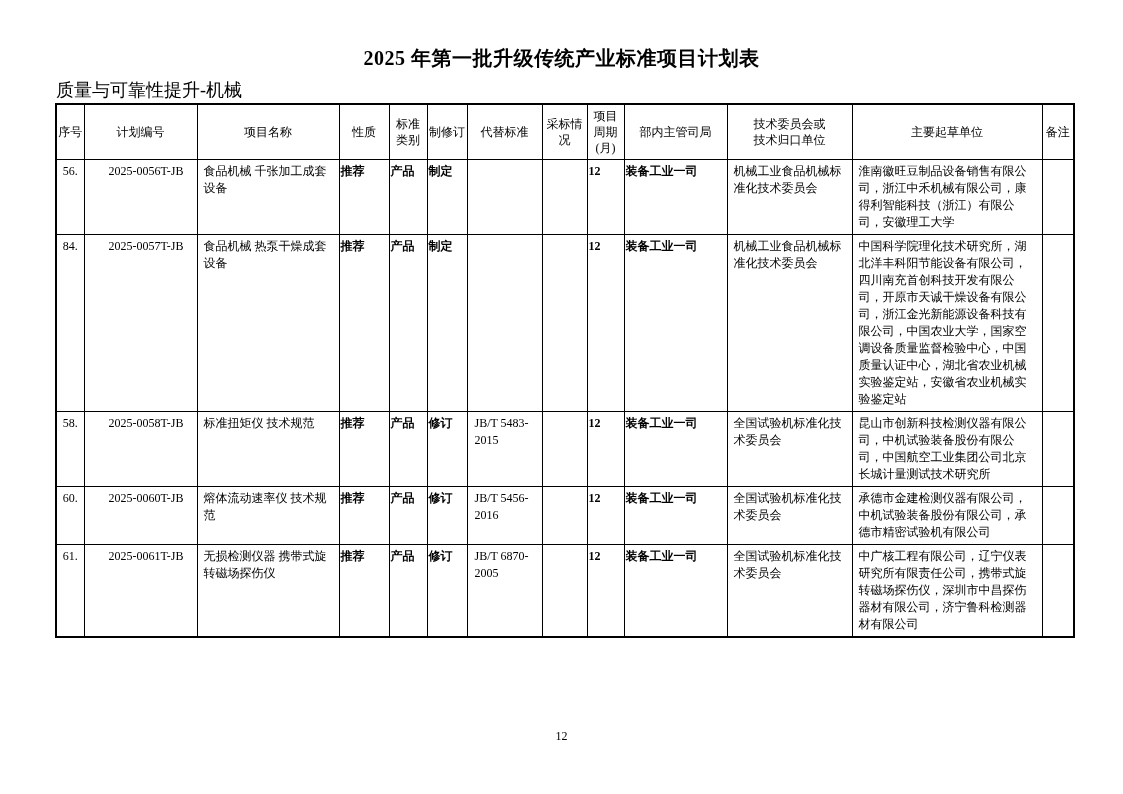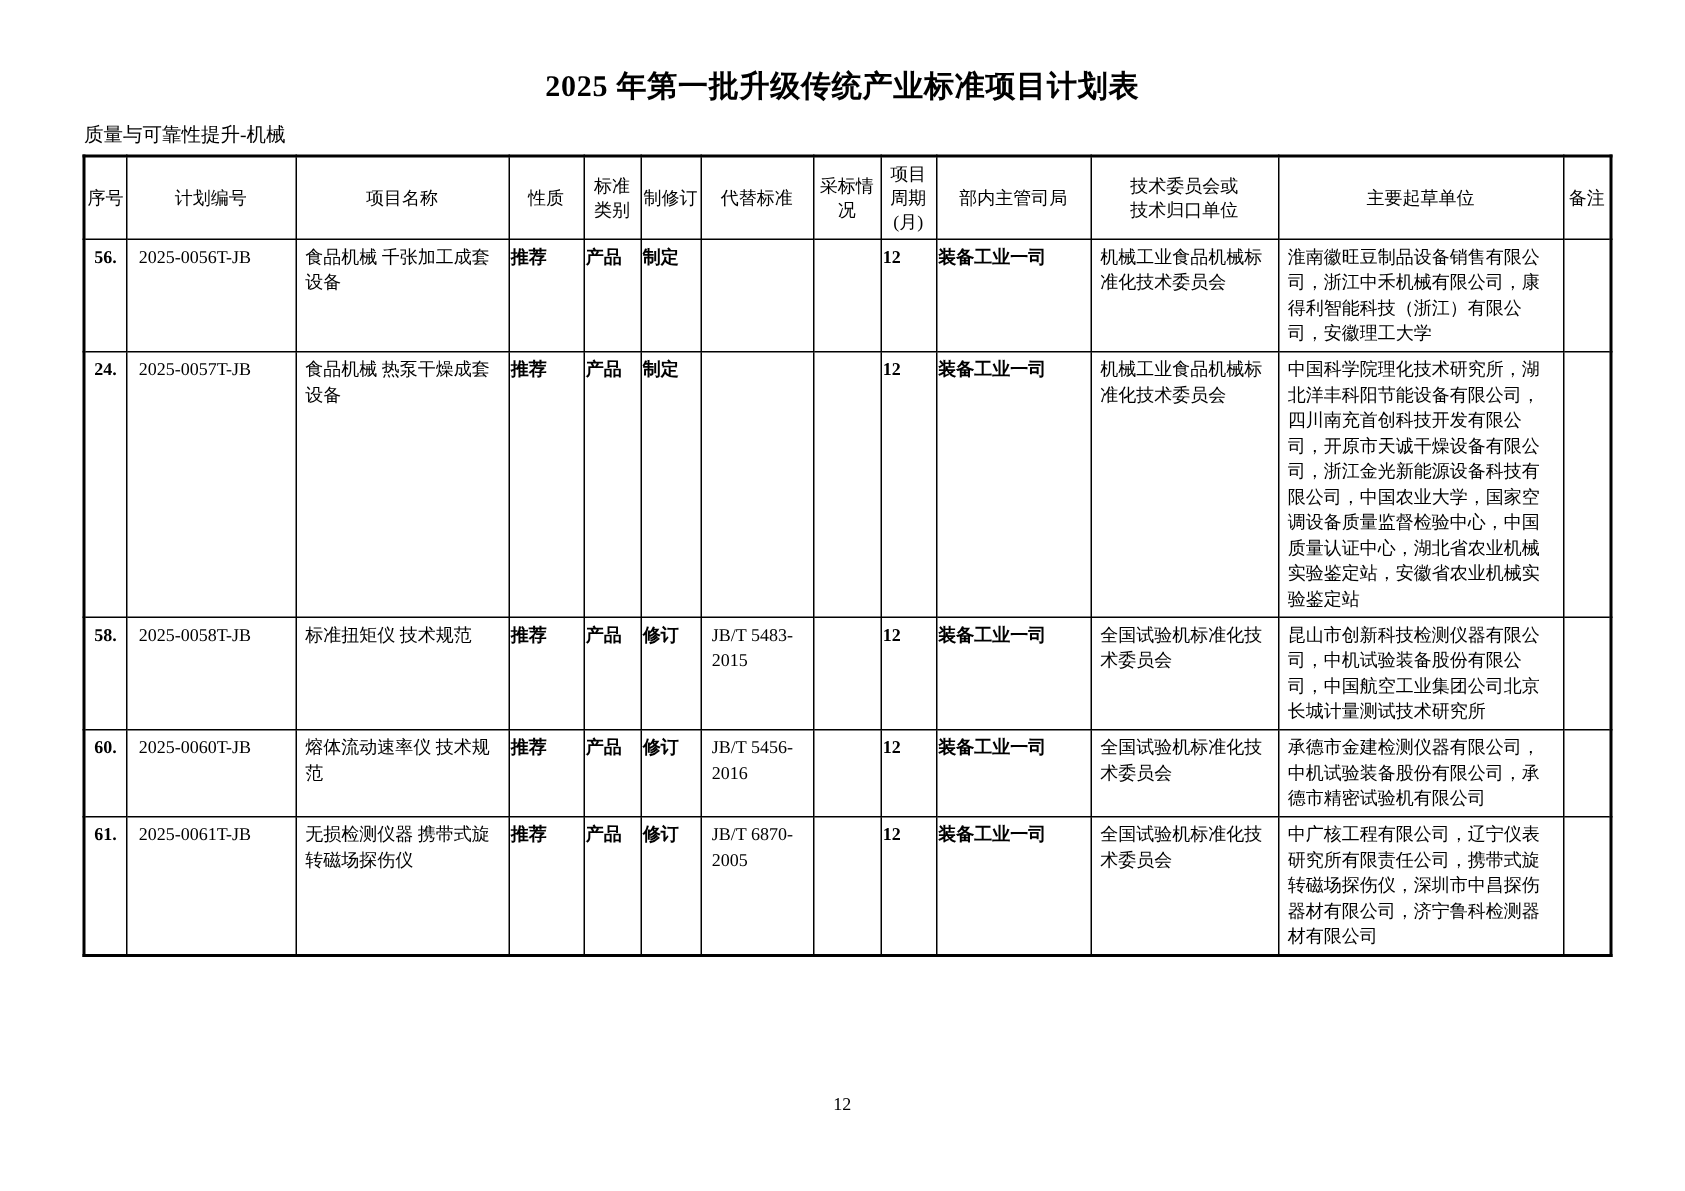--- a/index.html
+++ b/index.html
@@ -15,21 +15,21 @@
   .page-title {
     margin-top: 44px;
     text-align: center;
     font-size: 20px;
     line-height: 28px;
     font-weight: bold;
     letter-spacing: 0.5px;
   }
   .section-label {
     margin: 10px 0 5px 56px;
-    font-size: 13px;
+    font-size: 18px;
     line-height: 16px;
   }
   table.plan-table {
     margin-left: 55px;
     width: 1018px;
     border-collapse: collapse;
     table-layout: fixed;
     border: 2px solid #000000;
   }
   .plan-table th, .plan-table td {
@@ -44,22 +44,22 @@
     line-height: 16px;
     white-space: pre-line;
   }
   .plan-table td {
     vertical-align: top;
     padding: 3px 5px 3px 6px;
     line-height: 17px;
     word-wrap: break-word;
   }
   .plan-table td.c { text-align: left; padding-left: 1px; padding-right: 1px; font-weight: bold; }
-  .plan-table td.seq { text-align: center; padding-left: 1px; padding-right: 1px; font-weight: bold; }
-  .plan-table td.plan-no { padding-left: 8px; }
+  .plan-table td.seq { text-align: center; padding-left: 1px; padding-right: 1px; }
+  .plan-table td.plan-no { padding-left: 24px; }
   .plan-table td.replaced { padding-left: 7px; }
   .page-footer {
     position: absolute;
     top: 729px;
     left: 0;
     width: 100%;
     text-align: center;
     font-size: 12px;
   }
 </style>
@@ -114,21 +114,21 @@
       <td class="c">制定</td>
       <td class="replaced"></td>
       <td class="c"></td>
       <td class="c">12</td>
       <td class="c">装备工业一司</td>
       <td>机械工业食品机械标准化技术委员会</td>
       <td>淮南徽旺豆制品设备销售有限公司，浙江中禾机械有限公司，康得利智能科技（浙江）有限公司，安徽理工大学</td>
       <td class="c"></td>
     </tr>
     <tr>
-      <td class="seq">24.</td>
+      <td class="seq">84.</td>
       <td class="plan-no">2025-0057T-JB</td>
       <td>食品机械 热泵干燥成套设备</td>
       <td class="c">推荐</td>
       <td class="c">产品</td>
       <td class="c">制定</td>
       <td class="replaced"></td>
       <td class="c"></td>
       <td class="c">12</td>
       <td class="c">装备工业一司</td>
       <td>机械工业食品机械标准化技术委员会</td>

